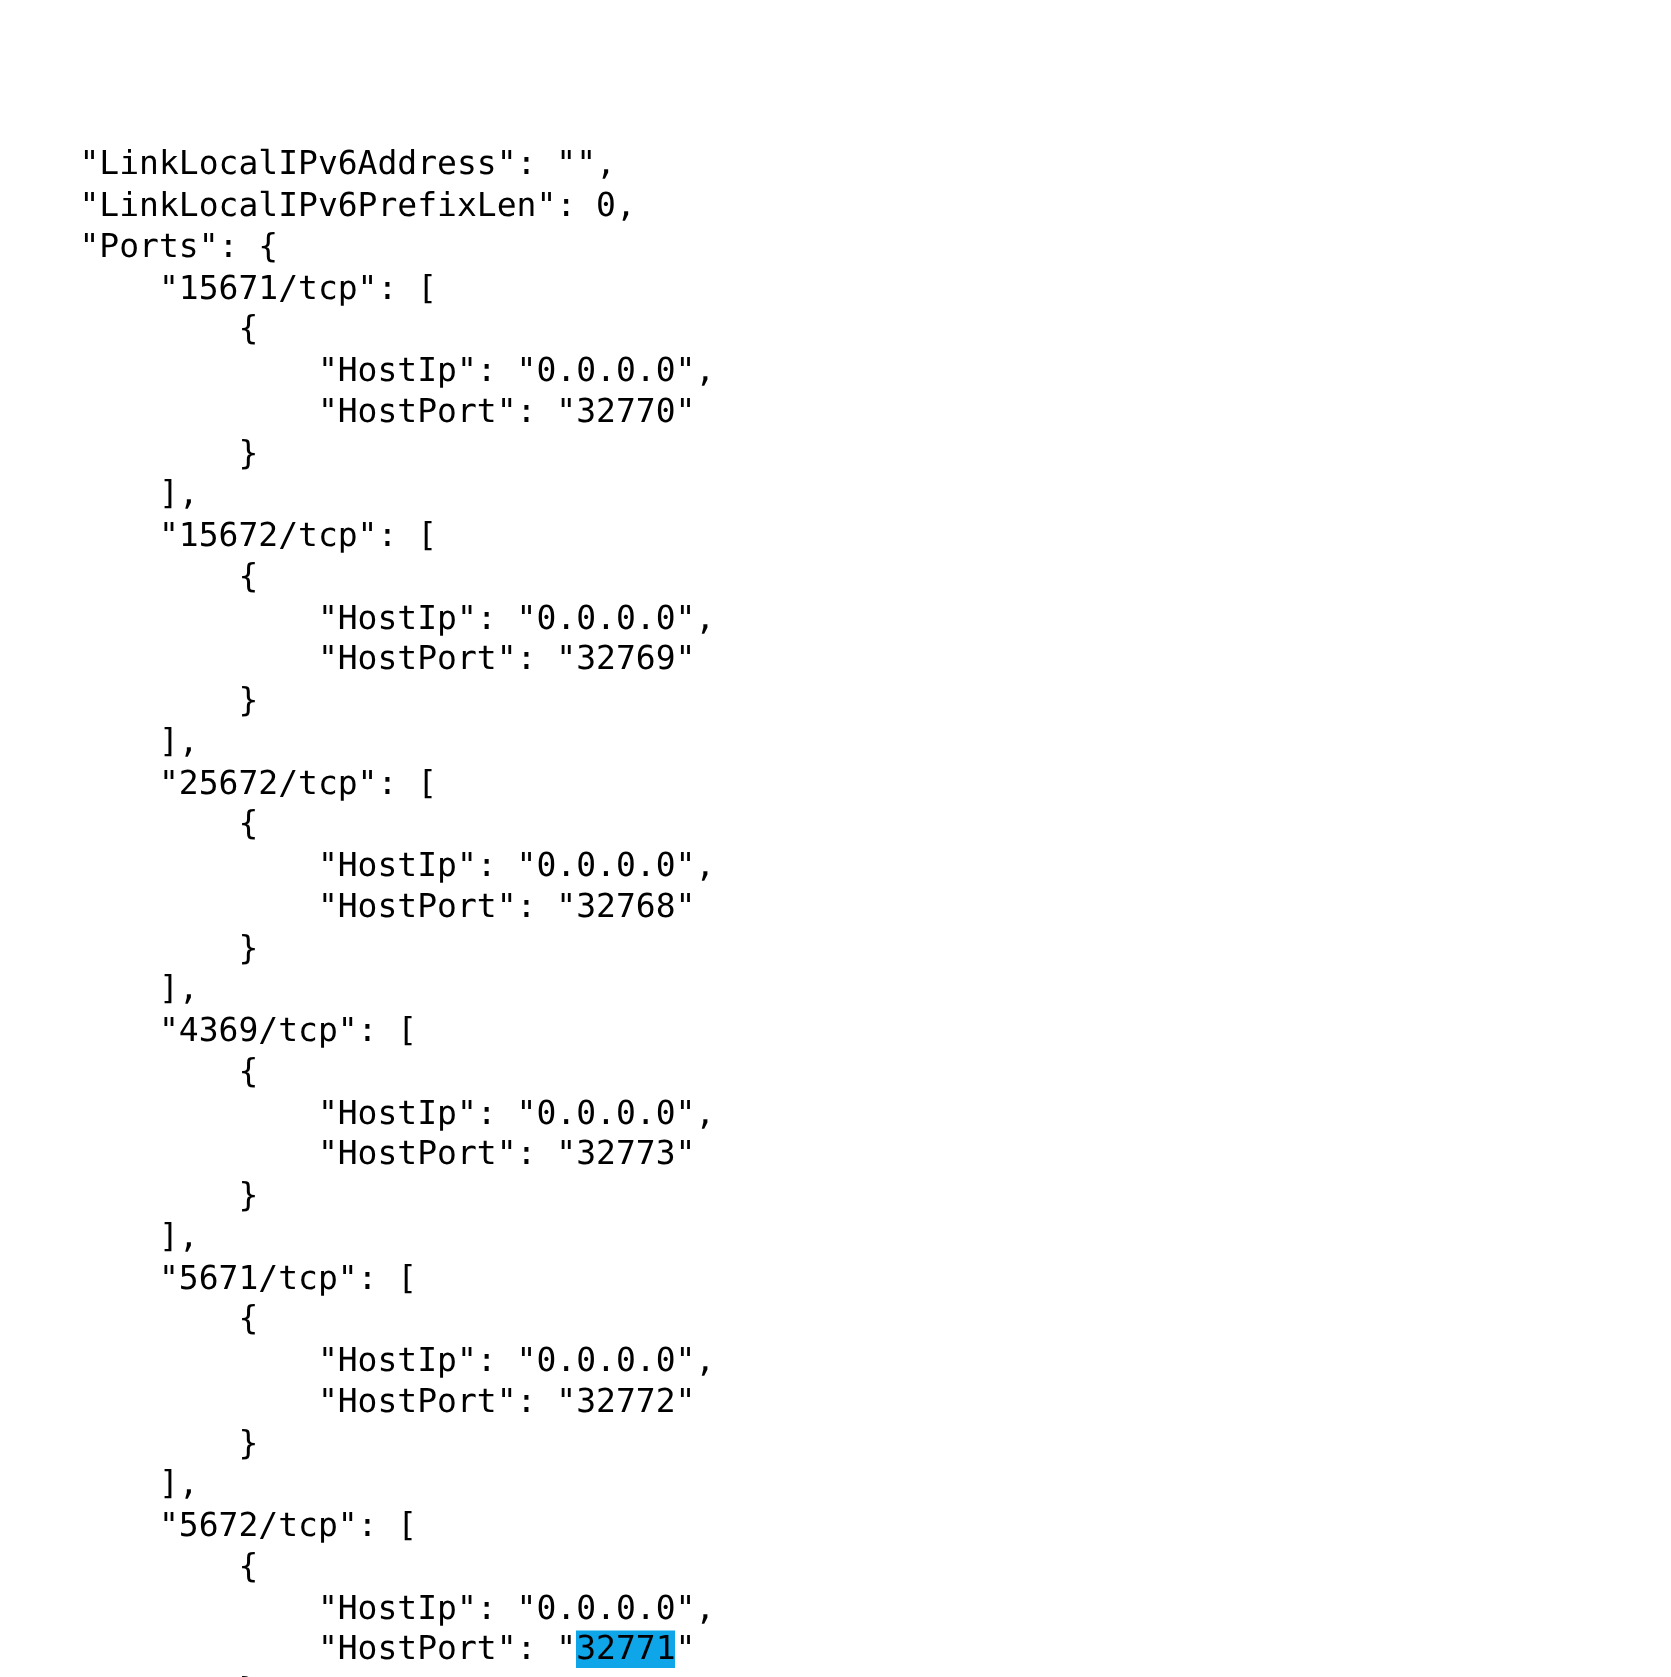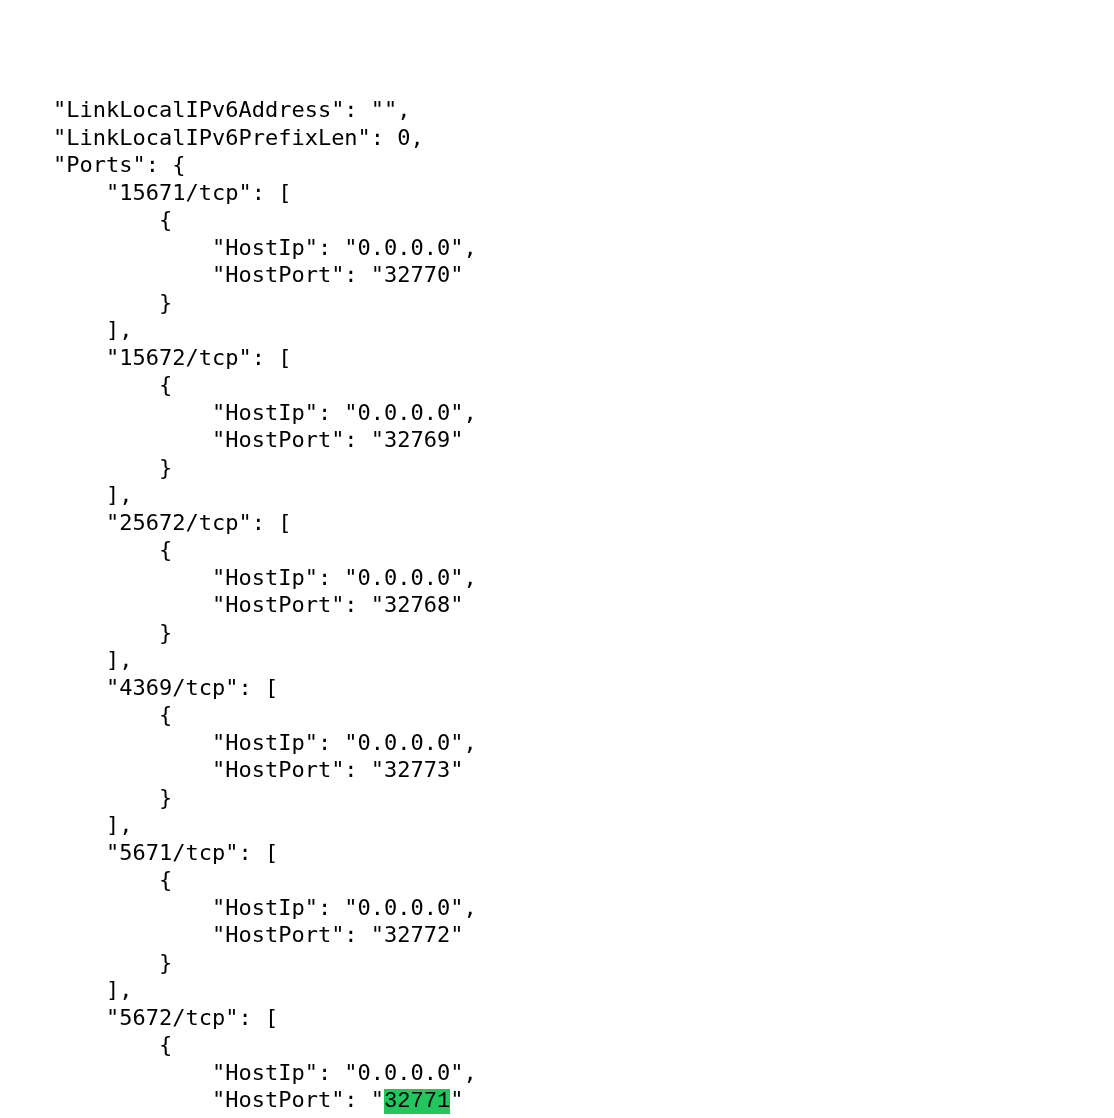--- a/index.html
+++ b/index.html
@@ -11,22 +11,21 @@
       line-height: 1.25;
       color: #000000;
       white-space: pre;
       overflow: hidden;
     }
     .code-block {
       padding: 0;
       margin: 0;
     }
     .highlight {
-      background-color: #22c55e;
-      font-family: Liberation Mono, monospace;
+      background-color: #0ea5e9;
     }
     .cut-top {
       position: relative;
       top: -14px;
     }
   </style>
 </head>
 <body>
 
 

